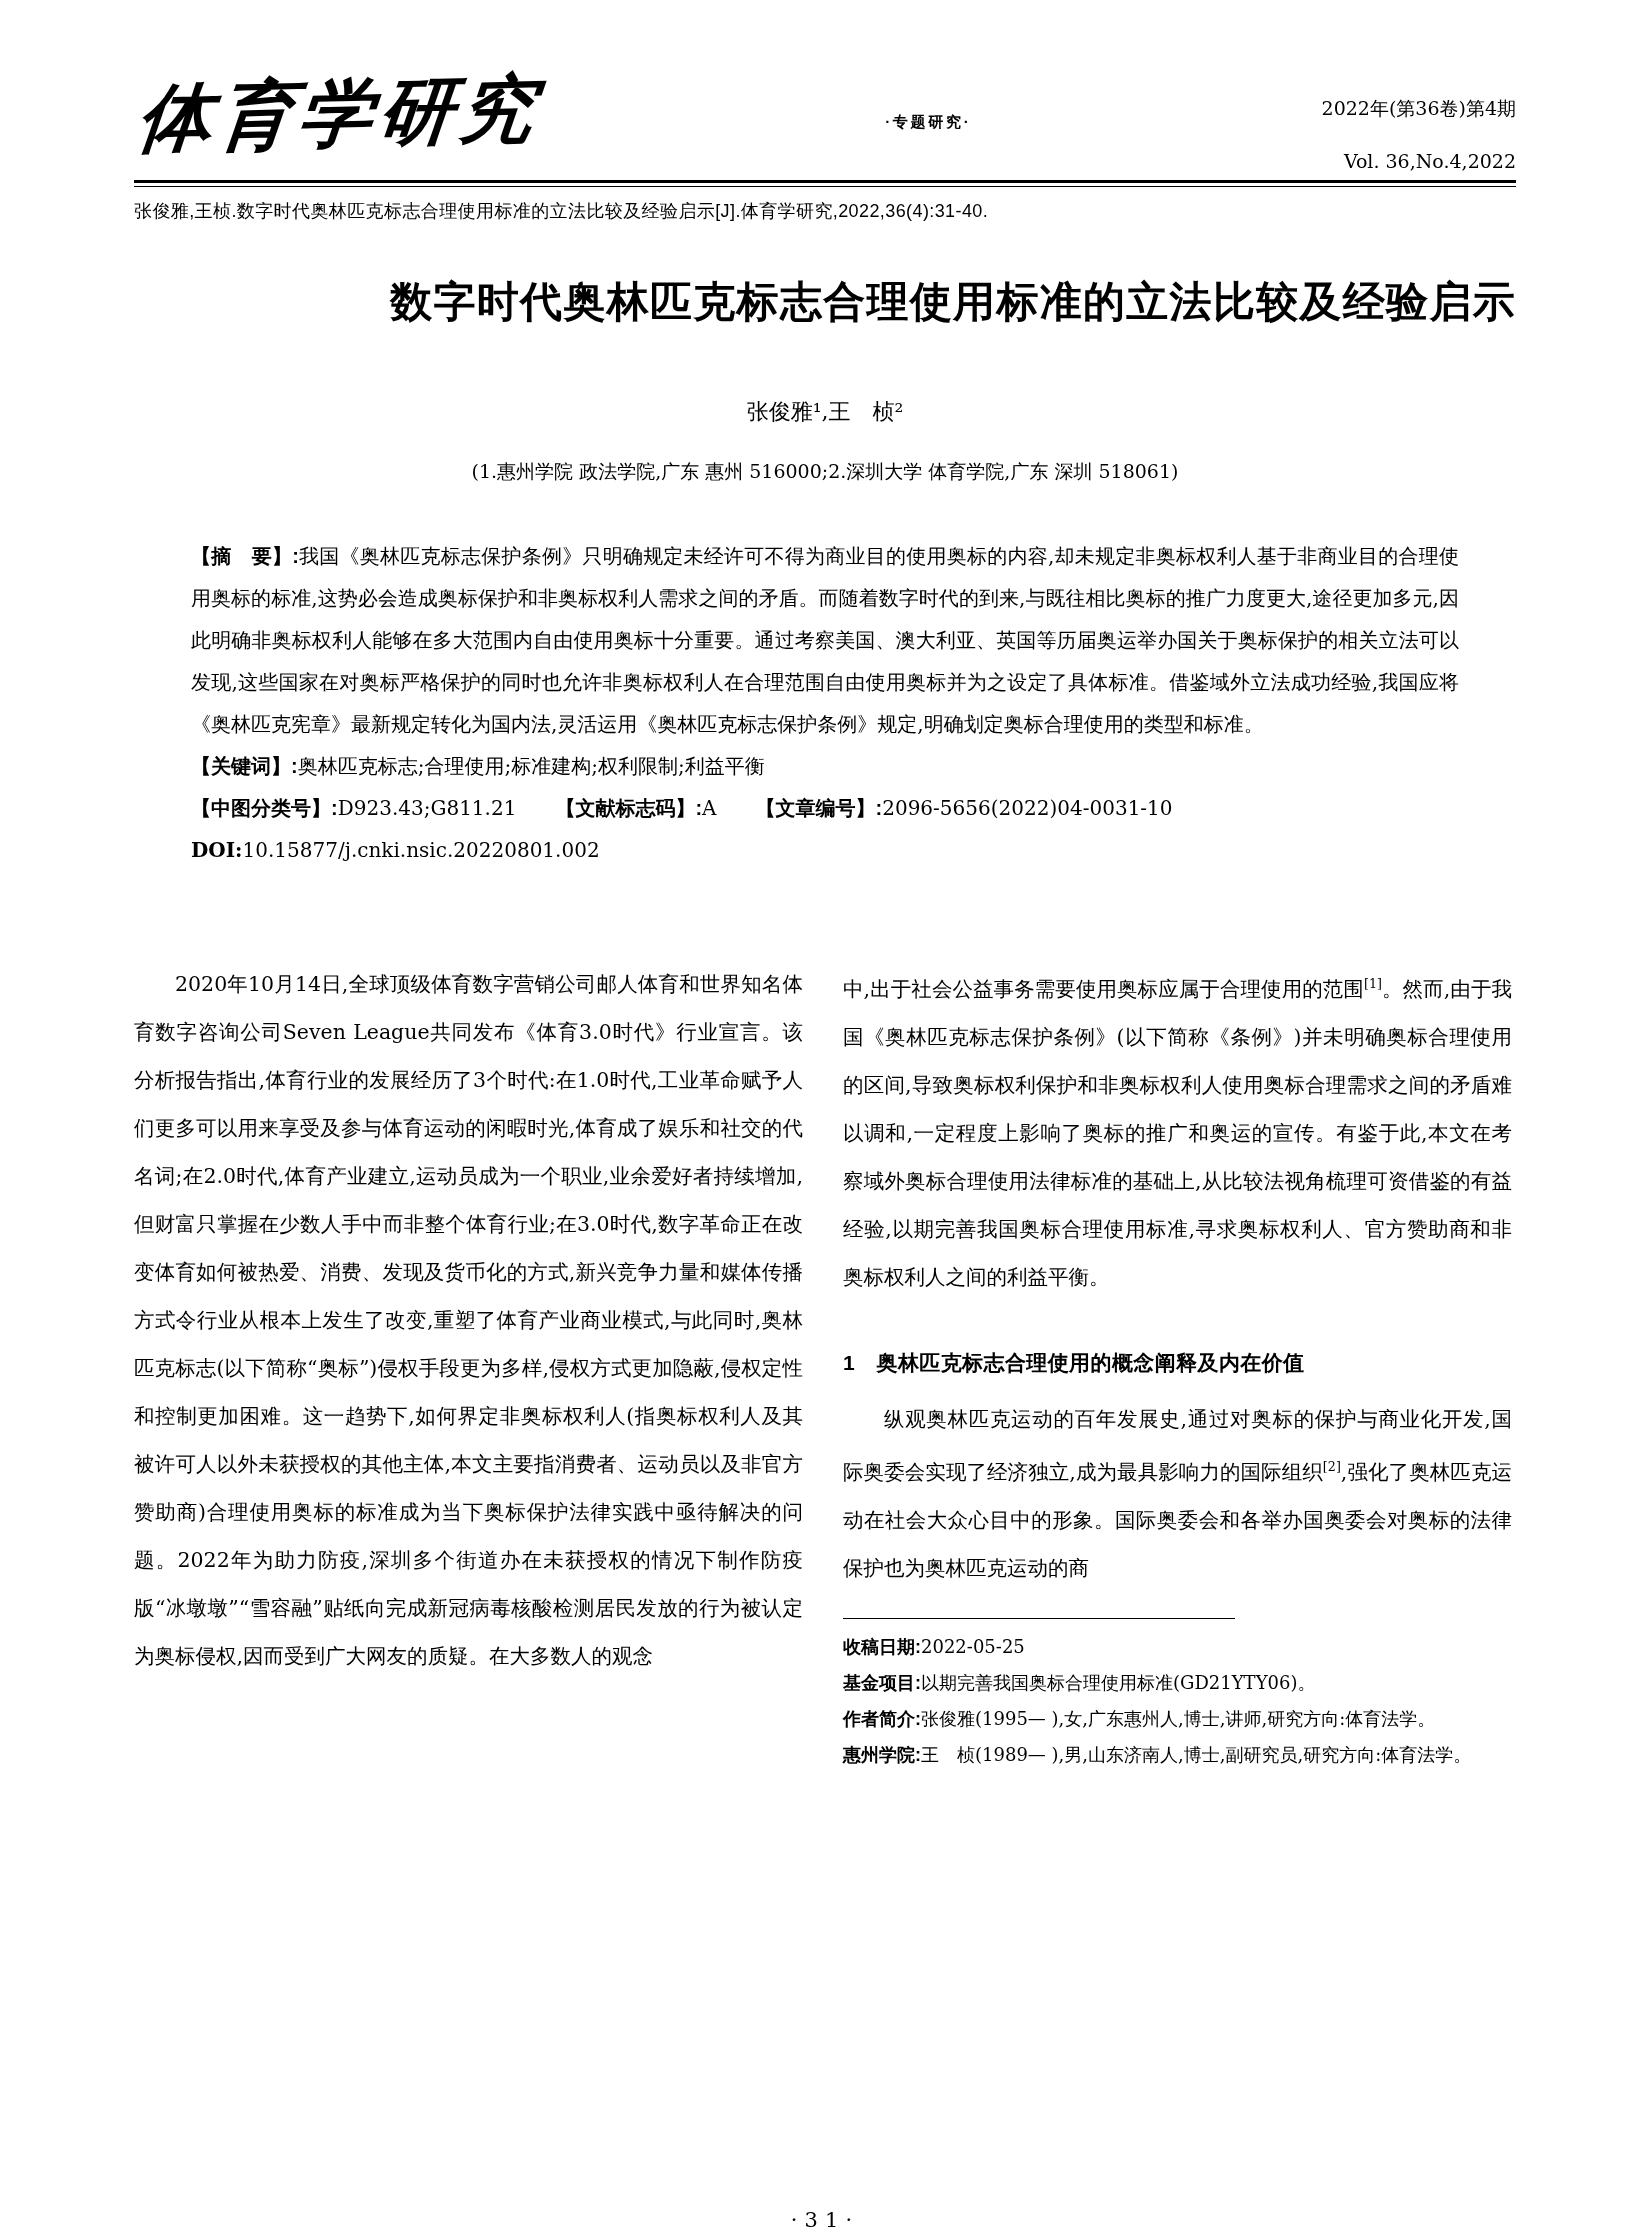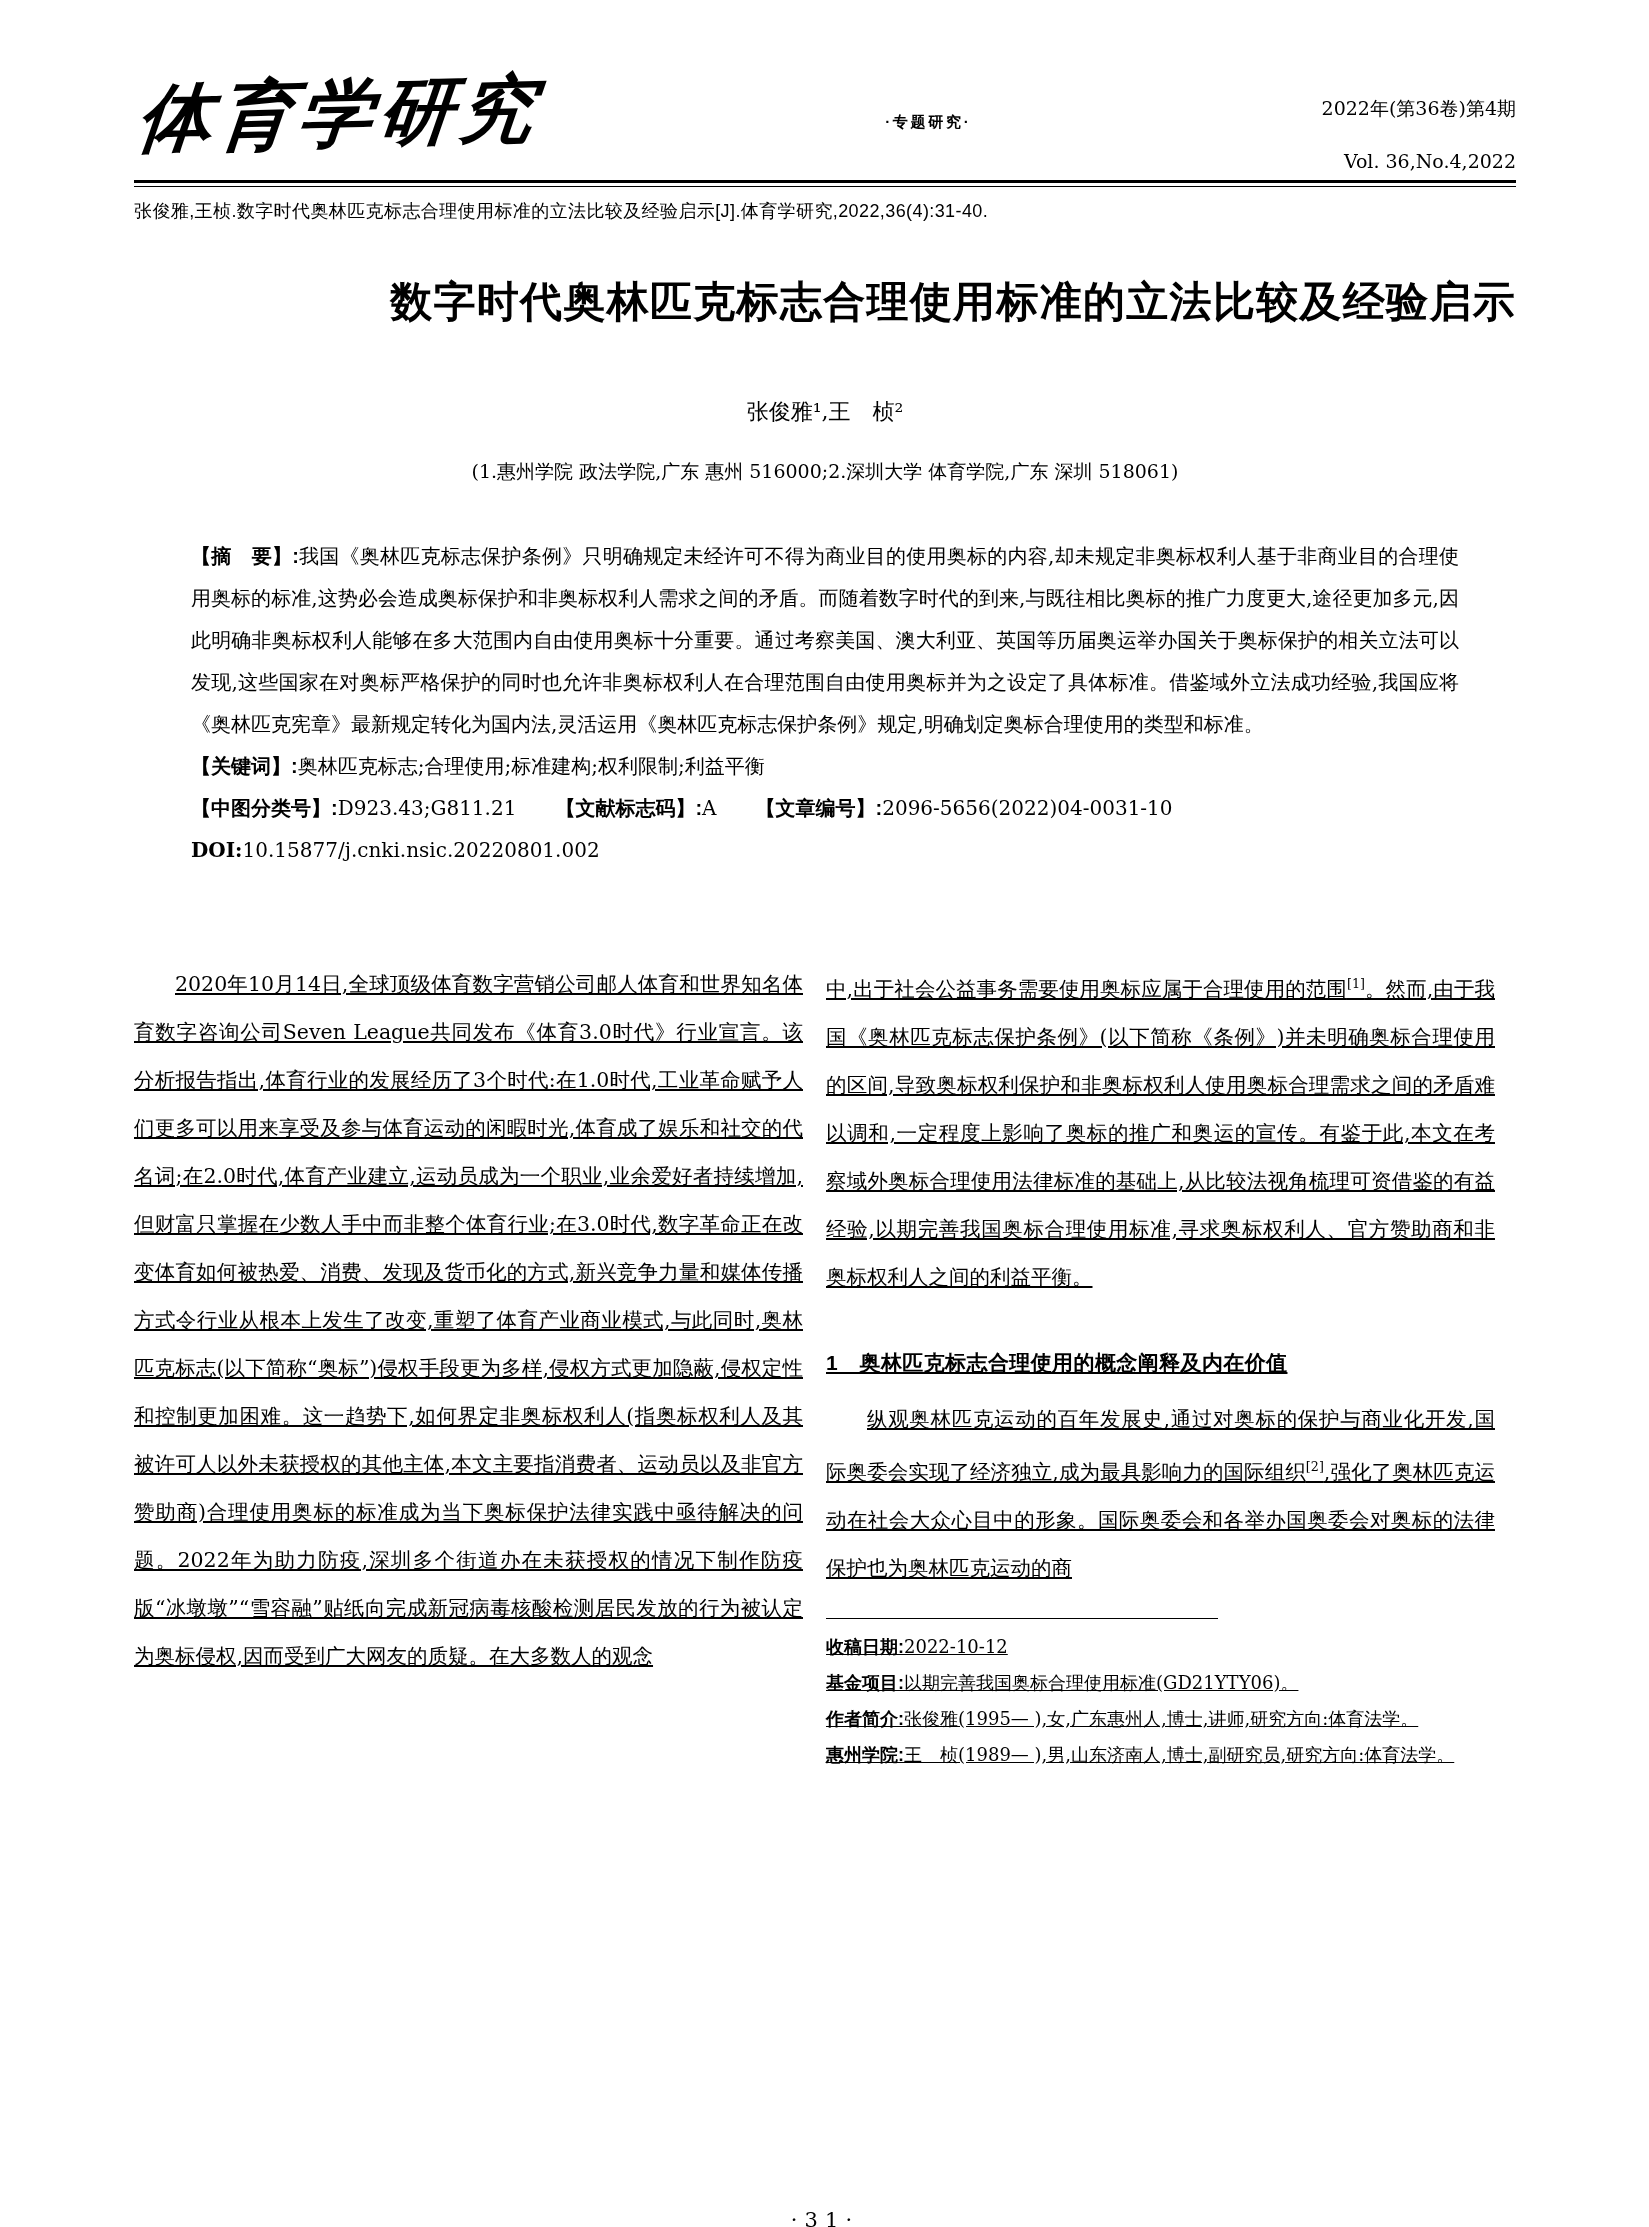--- a/index.html
+++ b/index.html
@@ -43,21 +43,21 @@
   .affiliation { text-align:center; font-size:19px; margin-top:32px; }
   
   .abstract-block { margin: 50px 57px 0 57px; }
   .abstract-block p { margin:0; font-size:20px; line-height:42px; }
   .abstract { text-align: justify; }
   .lbl { font-family:"Liberation Sans",sans-serif; font-weight:bold; font-style:normal; }
   .clc-pair { margin-right: 39px; }
   .clc-pair:last-child { margin-right: 0; }
   .doi-lbl { font-family:"DejaVu Serif","Liberation Serif",serif; font-weight:bold; }
   
-  .columns { display:flex; gap:23px; margin-top:89px;text-decoration:underline; }
+  .columns { display:flex; gap:40px; margin-top:89px; }
   .col { width:669px; }
   .body-p { margin:0; font-size:20.5px; line-height:48px; text-align:justify; }
   .indent { text-indent:2em; }
   .sec-heading {
     font-family:"Liberation Sans",sans-serif; font-weight:bold;
     font-size:21px; margin:48px 0 18.7px 0; letter-spacing:0.4px;
   }
   
   .footnotes { margin-top:26px; font-size:18px; line-height:35px; }
   .fn-rule { width:392px; border-top:1.8px solid #000; margin-bottom:9.8px; }
@@ -101,21 +101,21 @@
   <main class="columns">
     <div class="col col-left">
       <p class="body-p indent">2020年10月14日,全球顶级体育数字营销公司邮人体育和世界知名体育数字咨询公司Seven League共同发布《体育3.0时代》行业宣言。该分析报告指出,体育行业的发展经历了3个时代:在1.0时代,工业革命赋予人们更多可以用来享受及参与体育运动的闲暇时光,体育成了娱乐和社交的代名词;在2.0时代,体育产业建立,运动员成为一个职业,业余爱好者持续增加,但财富只掌握在少数人手中而非整个体育行业;在3.0时代,数字革命正在改变体育如何被热爱、消费、发现及货币化的方式,新兴竞争力量和媒体传播方式令行业从根本上发生了改变,重塑了体育产业商业模式,与此同时,奥林匹克标志(以下简称“奥标”)侵权手段更为多样,侵权方式更加隐蔽,侵权定性和控制更加困难。这一趋势下,如何界定非奥标权利人(指奥标权利人及其被许可人以外未获授权的其他主体,本文主要指消费者、运动员以及非官方赞助商)合理使用奥标的标准成为当下奥标保护法律实践中亟待解决的问题。2022年为助力防疫,深圳多个街道办在未获授权的情况下制作防疫版“冰墩墩”“雪容融”贴纸向完成新冠病毒核酸检测居民发放的行为被认定为奥标侵权,因而受到广大网友的质疑。在大多数人的观念</p>
     </div>
     <div class="col col-right">
       <p class="body-p">中,出于社会公益事务需要使用奥标应属于合理使用的范围<sup>[1]</sup>。然而,由于我国《奥林匹克标志保护条例》(以下简称《条例》)并未明确奥标合理使用的区间,导致奥标权利保护和非奥标权利人使用奥标合理需求之间的矛盾难以调和,一定程度上影响了奥标的推广和奥运的宣传。有鉴于此,本文在考察域外奥标合理使用法律标准的基础上,从比较法视角梳理可资借鉴的有益经验,以期完善我国奥标合理使用标准,寻求奥标权利人、官方赞助商和非奥标权利人之间的利益平衡。</p>
       <h2 class="sec-heading">1　奥林匹克标志合理使用的概念阐释及内在价值</h2>
       <p class="body-p indent">纵观奥林匹克运动的百年发展史,通过对奥标的保护与商业化开发,国际奥委会实现了经济独立,成为最具影响力的国际组织<sup>[2]</sup>,强化了奥林匹克运动在社会大众心目中的形象。国际奥委会和各举办国奥委会对奥标的法律保护也为奥林匹克运动的商</p>
       <div class="footnotes">
         <div class="fn-rule"></div>
-        <p class="fn"><b class="fn-lbl">收稿日期:</b><span>2022-10-12</span></p>
+        <p class="fn"><b class="fn-lbl">收稿日期:</b><span>2022-05-25</span></p>
         <p class="fn"><b class="fn-lbl">基金项目:</b><span>以期完善我国奥标合理使用标准(GD21YTY06)。</span></p>
         <p class="fn"><b class="fn-lbl">作者简介:</b><span>张俊雅(1995— ),女,广东惠州人,博士,讲师,研究方向:体育法学。</span></p>
         <p class="fn"><b class="fn-lbl">惠州学院:</b><span>王　桢(1989— ),男,山东济南人,博士,副研究员,研究方向:体育法学。</span></p>
       </div>
     </div>
   </main>
 
   <div class="page-number">·31·</div>
 
 </div>

